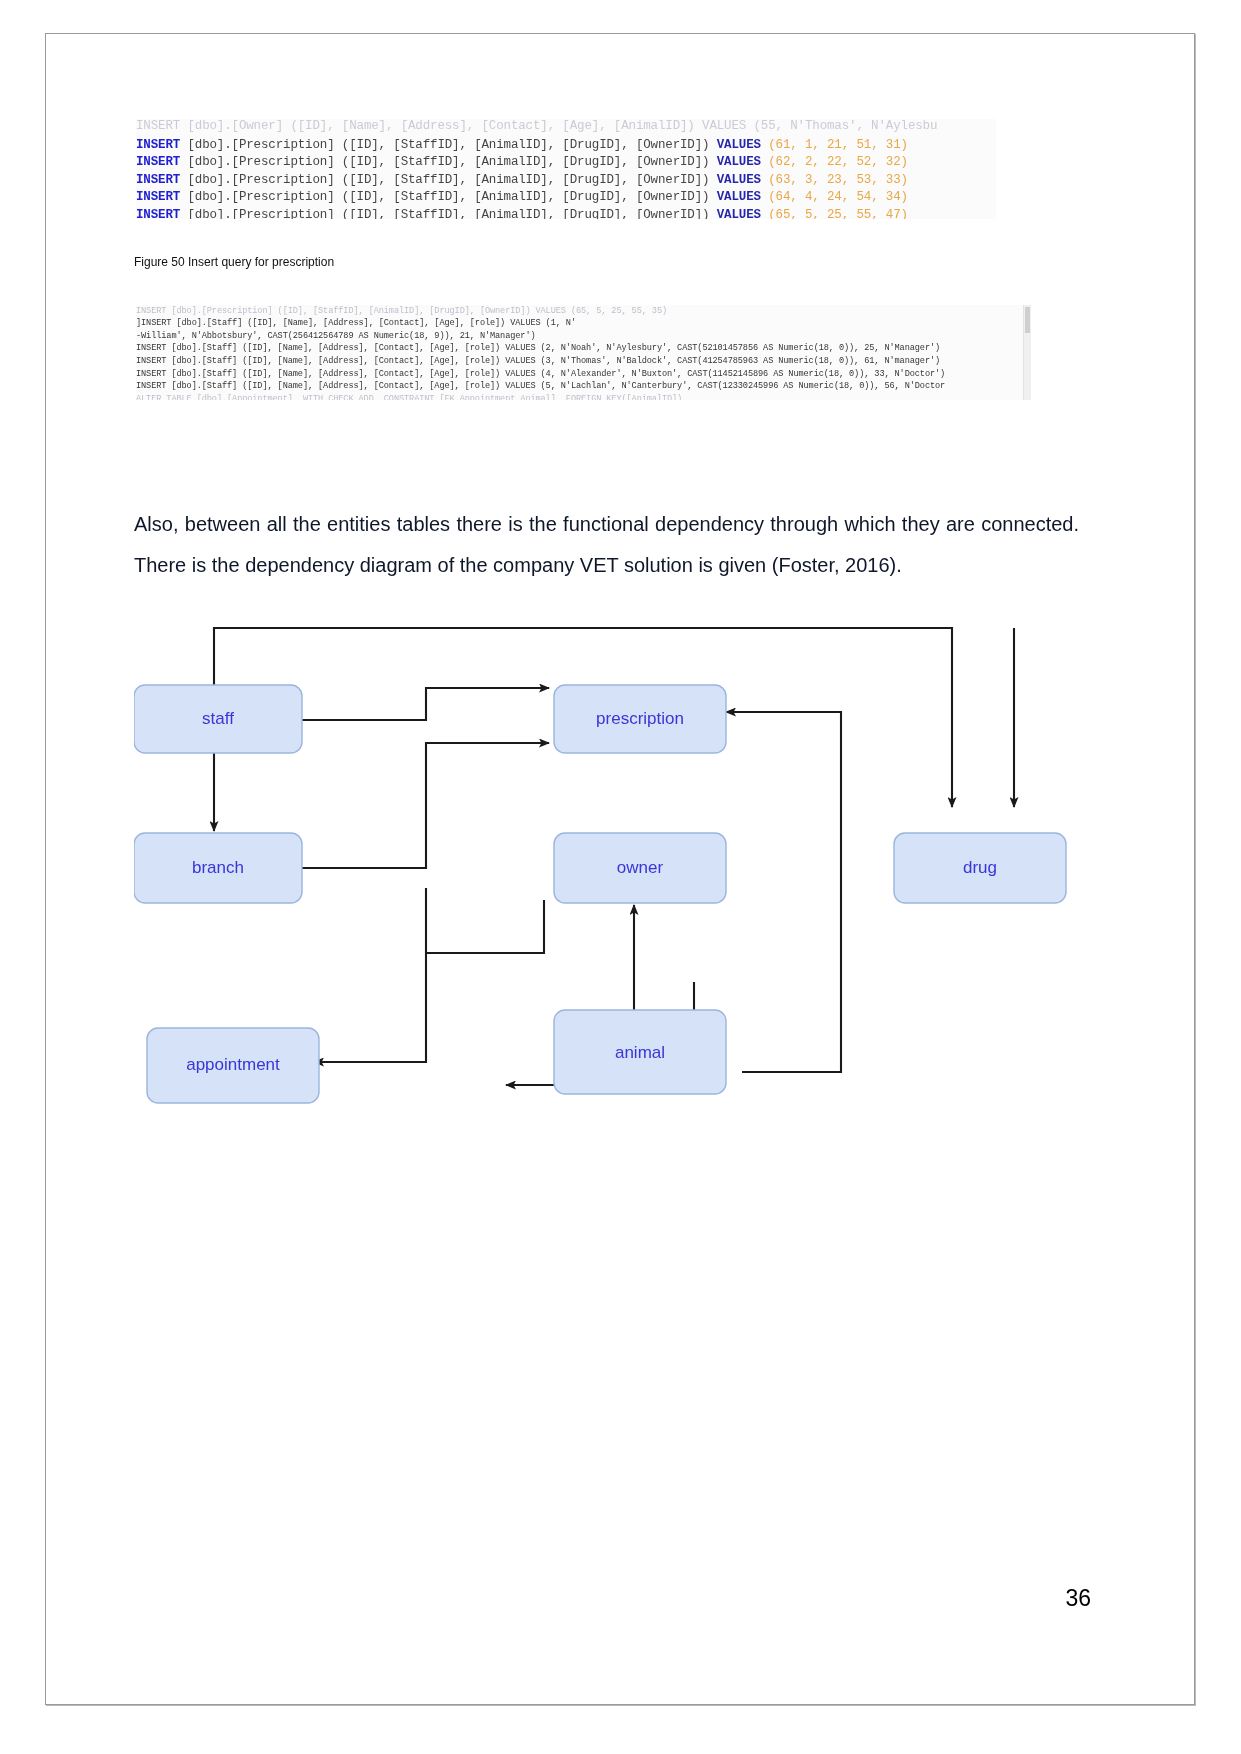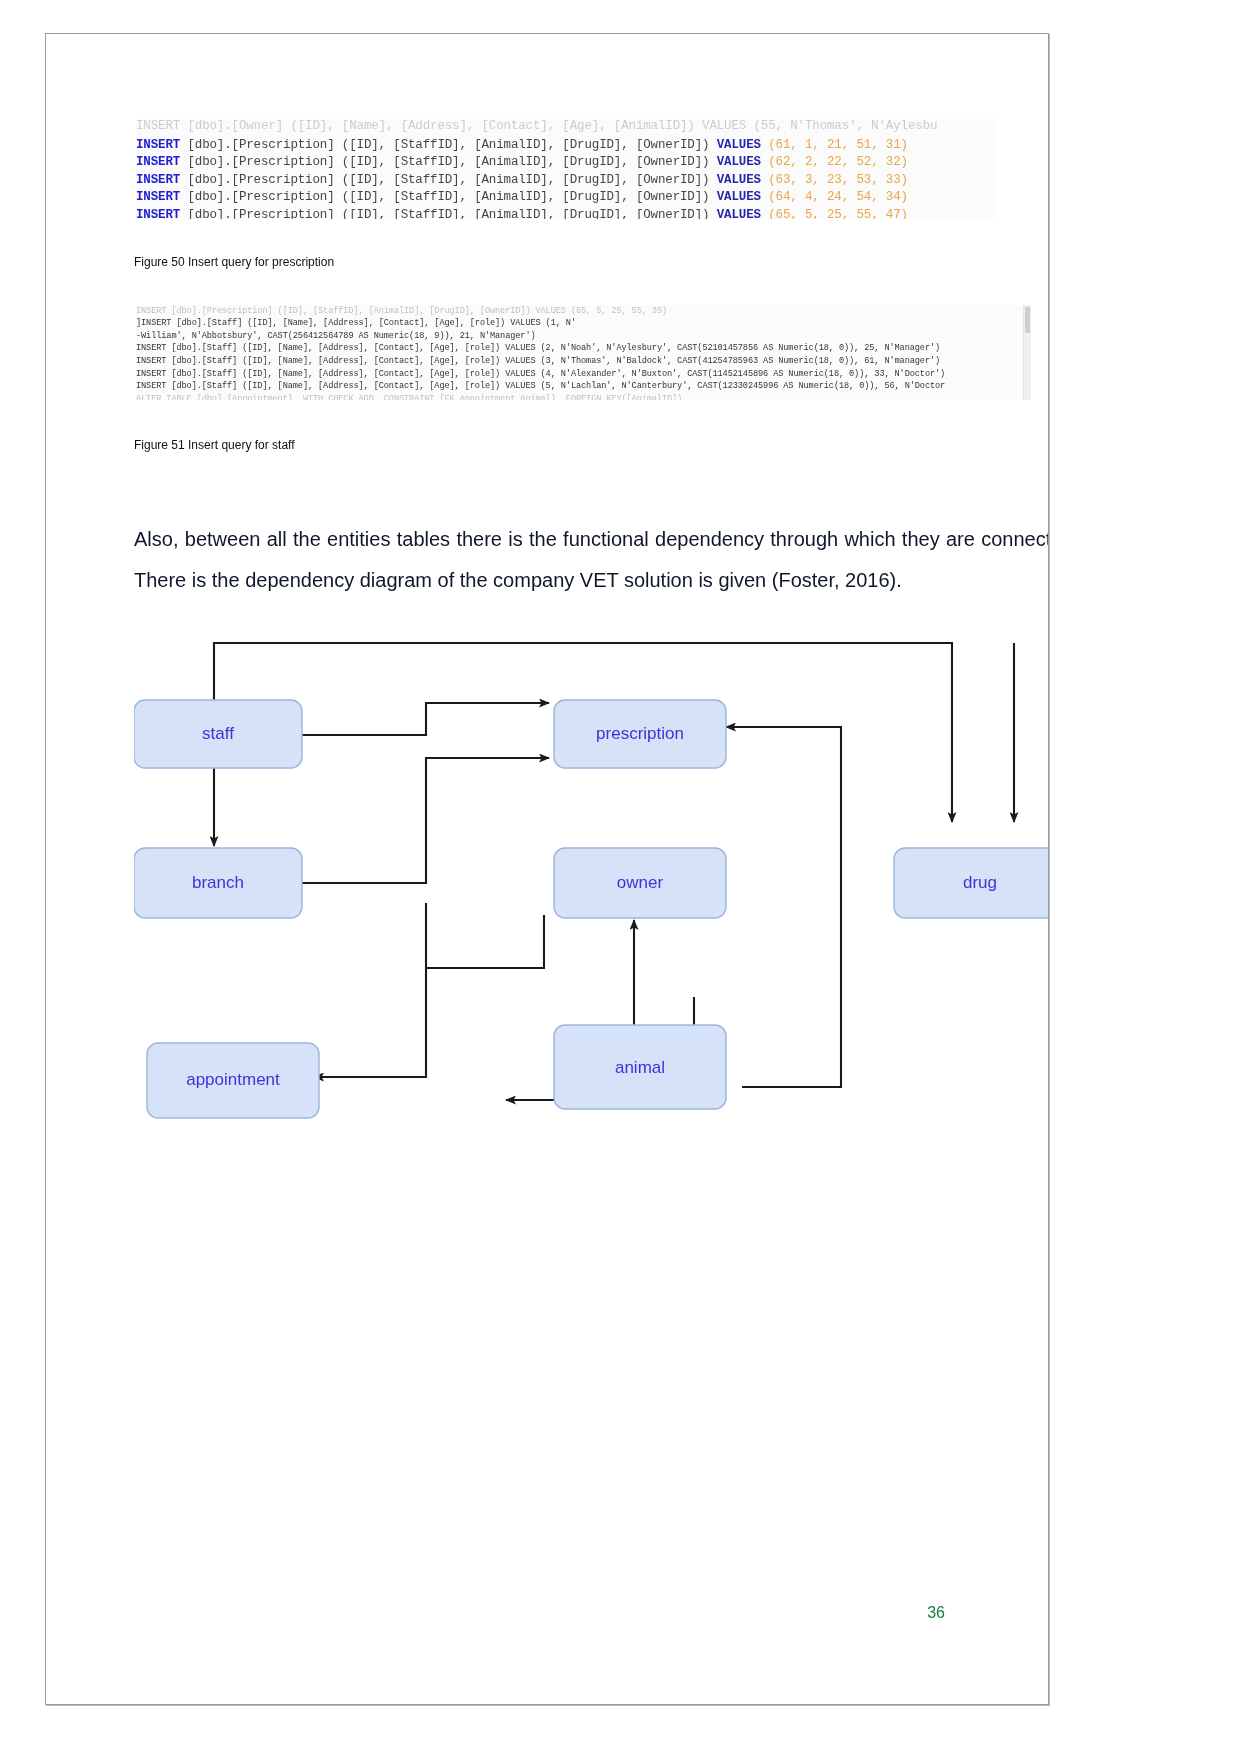--- a/index.html
+++ b/index.html
@@ -10,21 +10,21 @@
   body {
     width: 1241px;
     height: 1754px;
     font-family: "Liberation Sans", sans-serif;
     -webkit-font-smoothing: antialiased;
   }
   .page {
     position: absolute;
     left: 45px;
     top: 33px;
-    width: 1004px;
+    width: 1150px;
     height: 1672px;
     background: #ffffff;
     border: 1px solid #9a9a9a;
     box-shadow: 1px 1px 0 #bbbbbb;
     box-sizing: border-box;
     overflow: hidden;
   }
   .content {
     position: absolute;
     left: 88px;
@@ -138,23 +138,23 @@
   .ent-label {
     font-family: "Liberation Sans", sans-serif;
     font-size: 17px;
     fill: #3b35d8;
   }
 
   
   .page-number {
     position: absolute;
     right: 103px;
-    bottom: 82px;
-    font-size: 16px;
-    color: #15803d;
+    bottom: 92px;
+    font-size: 23px;
+    color: #000000;
   }
 </style>
 </head>
 <body>
 
 <div class="page">
 
   <div class="content">
 
     <div class="code-shot" id="presc-shot">
@@ -186,21 +186,20 @@
       <div class="ln">INSERT [dbo].[Staff] ([ID], [Name], [Address], [Contact], [Age], [role]) VALUES (4, N'Alexander', N'Buxton', CAST(11452145896 AS Numeric(18, 0)), 33, N'Doctor')</div>
       <div class="ln">INSERT [dbo].[Staff] ([ID], [Name], [Address], [Contact], [Age], [role]) VALUES (5, N'Lachlan', N'Canterbury', CAST(12330245996 AS Numeric(18, 0)), 56, N'Doctor</div>
       <div class="ln faded">ALTER TABLE [dbo].[Appointment]  WITH CHECK ADD  CONSTRAINT [FK_Appointment_Animal]  FOREIGN KEY([AnimalID])</div>
       <div class="scrollbar-v">
         <div class="scroll-thumb"></div>
       </div>
     </div>
 
     <div class="spacer-c"></div>
 
-    <p class="caption">Figure 51 Insert query for staff</p>
 
     <div class="spacer-d"></div>
 
 
     <div class="spacer-e"></div>
 
     <p class="para">Also, between all the entities tables there is the functional dependency through which they are connected. There is the dependency diagram of the company VET solution is given (Foster, 2016).</p>
 
     <div class="diagram-wrap">
       <svg width="945" height="540" viewBox="0 0 945 540" xmlns="http://www.w3.org/2000/svg">

